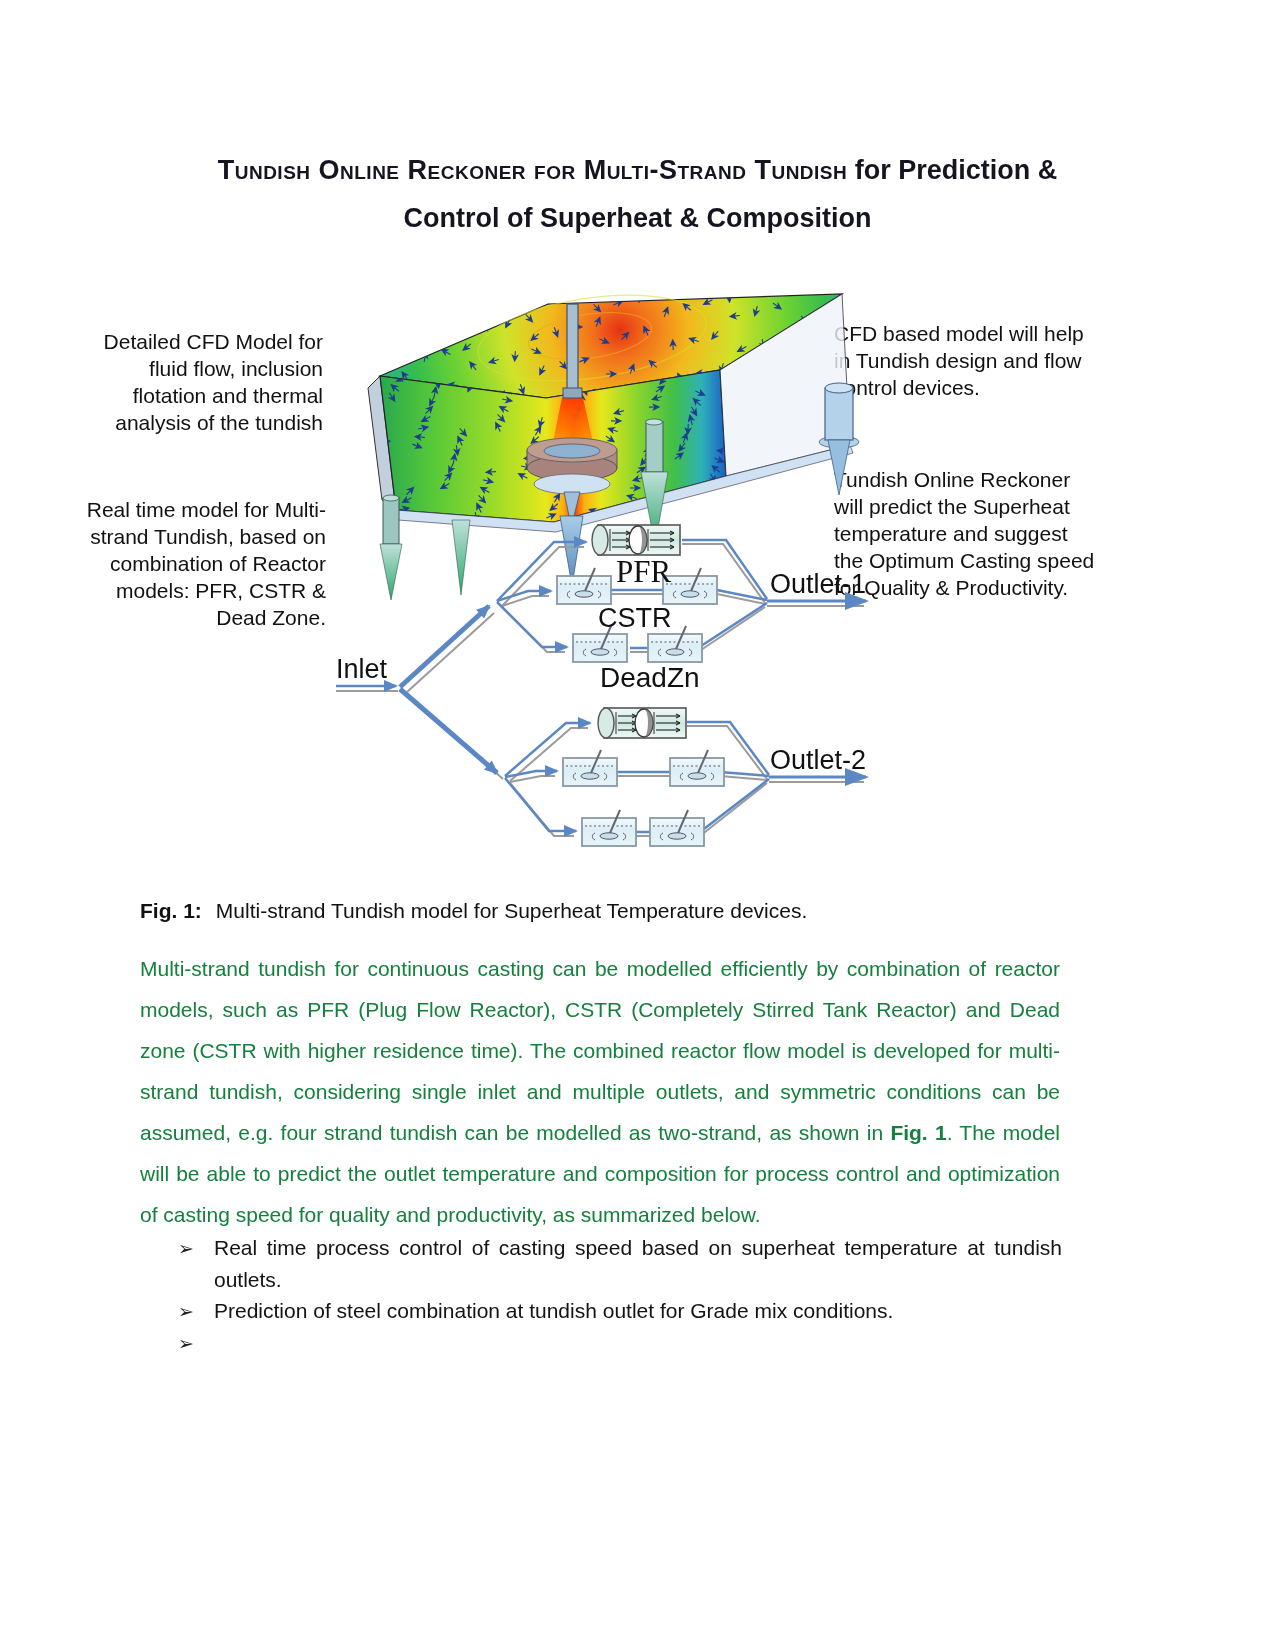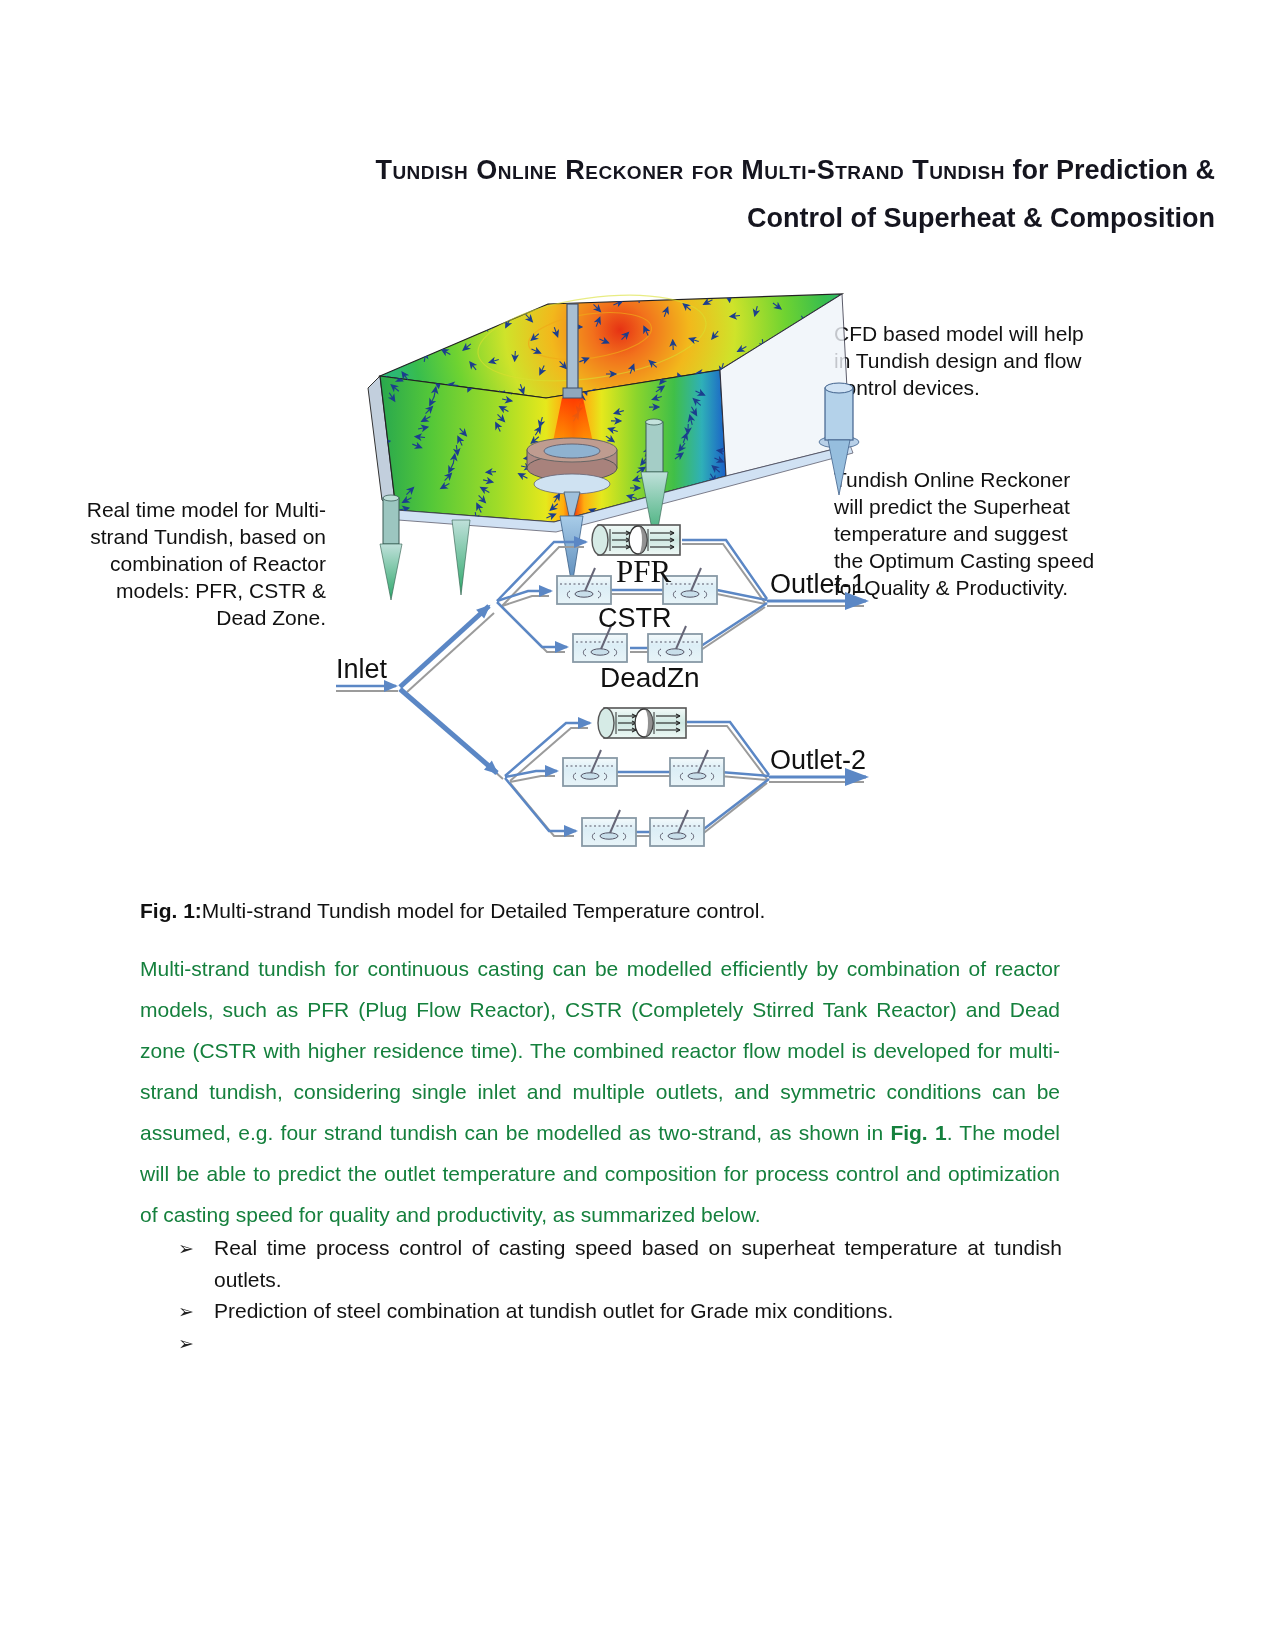--- a/index.html
+++ b/index.html
@@ -2,21 +2,21 @@
 <html><head>
 <meta charset="utf-8">
 <style>
   html,body{margin:0;padding:0;background:#ffffff;}
   .page{
     position:relative;width:1275px;height:1650px;background:#ffffff;
     font-family:"Liberation Sans", sans-serif;color:#1a1a1a;overflow:hidden;
   }
   
   .title-block{
-    position:absolute;top:146px;left:60px;right:60px;text-align:right;
+    position:absolute;top:146px;left:60px;right:60px;text-align:center;
     font-weight:bold;font-size:27px;line-height:48px;color:#15151f;
   }
   .title-block .sc{font-variant:small-caps;letter-spacing:.5px;}
   
   .ann{position:absolute;font-size:21px;line-height:27px;color:#111;}
   .ann-left{text-align:right;}
   #a-l1{top:328px;left:95px;width:228px;}
   #a-l2{top:496px;left:68px;width:258px;}
   #a-l3{top:694px;left:62px;width:264px;}
   #a-r1{top:320px;left:834px;width:264px;}
@@ -25,21 +25,21 @@
   
   .fig-svg{position:absolute;left:80px;top:270px;width:1115px;height:600px;}
   .net-blue{stroke:#5b87c5;stroke-width:2.5;fill:none;}
   .net-gray{stroke:#9b9b9b;stroke-width:2;fill:none;}
   .net-thick{stroke:#5b87c5;stroke-width:5;fill:none;}
   .net-out{stroke:#5b87c5;stroke-width:3;fill:none;}
   .dlabel{fill:#111;font-family:"Liberation Sans",sans-serif;}
   .vecs{stroke:#1c3e8e;fill:#1c3e8e;stroke-width:1.1;}
   
   .caption{position:absolute;top:899px;left:140px;width:930px;font-size:21px;color:#111;}
-  .caption b{}
+  .caption b{margin-right:14px;}
   .para{
     position:absolute;top:948px;left:140px;width:920px;
     font-size:21px;line-height:41px;text-align:justify;color:#15803d;
   }
   .bullets{position:absolute;top:1232px;left:178px;width:884px;font-size:21px;line-height:31.5px;color:#131313;}
   .bullet{position:relative;padding-left:36px;text-align:justify;}
   .bullet .mark{
     position:absolute;left:0;top:1px;font-size:19px;color:#222;
     font-family:"DejaVu Sans", sans-serif;
   }
@@ -47,20 +47,21 @@
 </head>
 <body>
 
 <div class="page">
 
   <div class="title-block">
     <div class="t-line"><span class="sc">Tundish Online Reckoner for Multi-Strand Tundish</span><span> for Prediction &amp;</span></div>
     <div class="t-line">Control of Superheat &amp; Composition</div>
   </div>
 
+  <div class="ann ann-left" id="a-l1">Detailed CFD Model for fluid flow, inclusion flotation and thermal analysis of the tundish</div>
   <div class="ann ann-left" id="a-l2">Real time model for Multi-strand Tundish, based on combination of Reactor models: PFR, CSTR &amp; Dead Zone.</div>
   <div class="ann" id="a-r1">CFD based model will help in Tundish design and flow control devices.</div>
   <div class="ann" id="a-r2">Tundish Online Reckoner will predict the Superheat temperature and suggest the Optimum Casting speed for Quality &amp; Productivity.</div>
 
   <svg class="fig-svg" viewBox="0 0 1115 600">
     <defs>
       <radialGradient id="gTop" gradientUnits="userSpaceOnUse" cx="540" cy="60" r="230">
         <stop offset="0" stop-color="#e63214"></stop>
           <stop offset="0.12" stop-color="#f2711c"></stop>
         <stop offset="0.3" stop-color="#f2b81c"></stop>
@@ -433,21 +434,21 @@
 
       <text class="dlabel" x="256" y="408" font-size="27">Inlet</text>
       <text x="536" y="312" font-size="31" fill="#111" font-family="Liberation Serif, serif">PFR</text>
       <text class="dlabel" x="518" y="357" font-size="27">CSTR</text>
       <text class="dlabel" x="520" y="417" font-size="28">DeadZn</text>
       <text class="dlabel" x="690" y="323" font-size="27">Outlet-1</text>
       <text class="dlabel" x="690" y="499" font-size="27">Outlet-2</text>
     </g>
   </svg>
 
-  <div class="caption"><b>Fig. 1:</b><span>Multi-strand Tundish model for Detailed Temperature control.</span></div>
+  <div class="caption"><b>Fig. 1:</b><span>Multi-strand Tundish model for Superheat Temperature devices.</span></div>
 
   <div class="para"><span>Multi-strand tundish for continuous casting can be modelled efficiently by combination of reactor models, such as PFR (Plug Flow Reactor), CSTR (Completely Stirred Tank Reactor) and Dead zone (CSTR with higher residence time). The combined reactor flow model is developed for multi-strand tundish, considering single inlet and multiple outlets, and symmetric conditions can be assumed, e.g. four strand tundish can be modelled as two-strand, as shown in </span><b>Fig. 1</b><span>. The model will be able to predict the outlet temperature and composition for process control and optimization of casting speed for quality and productivity, as summarized below.</span></div>
 
   <div class="bullets">
     <div class="bullet">
       <span class="mark">➢</span>
       <span>Real time process control of casting speed based on superheat temperature at tundish outlets.</span>
     </div>
     <div class="bullet">
       <span class="mark">➢</span>

